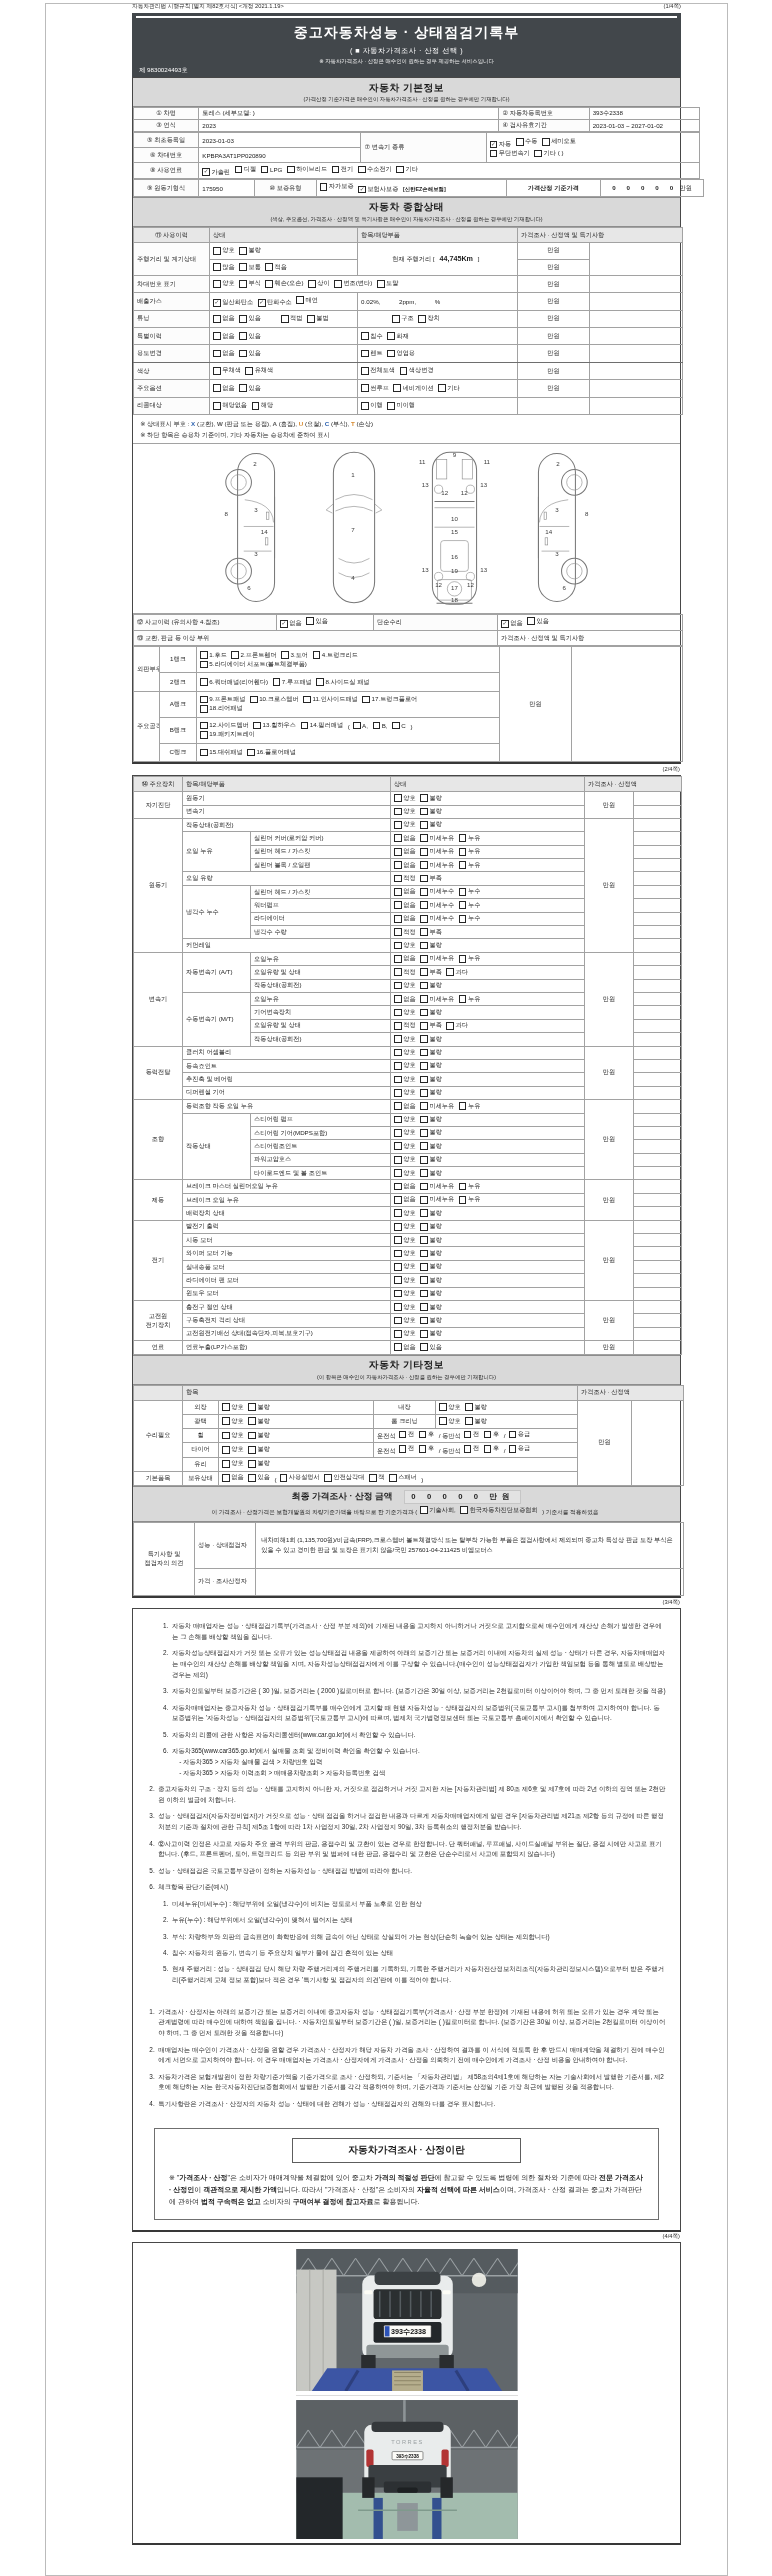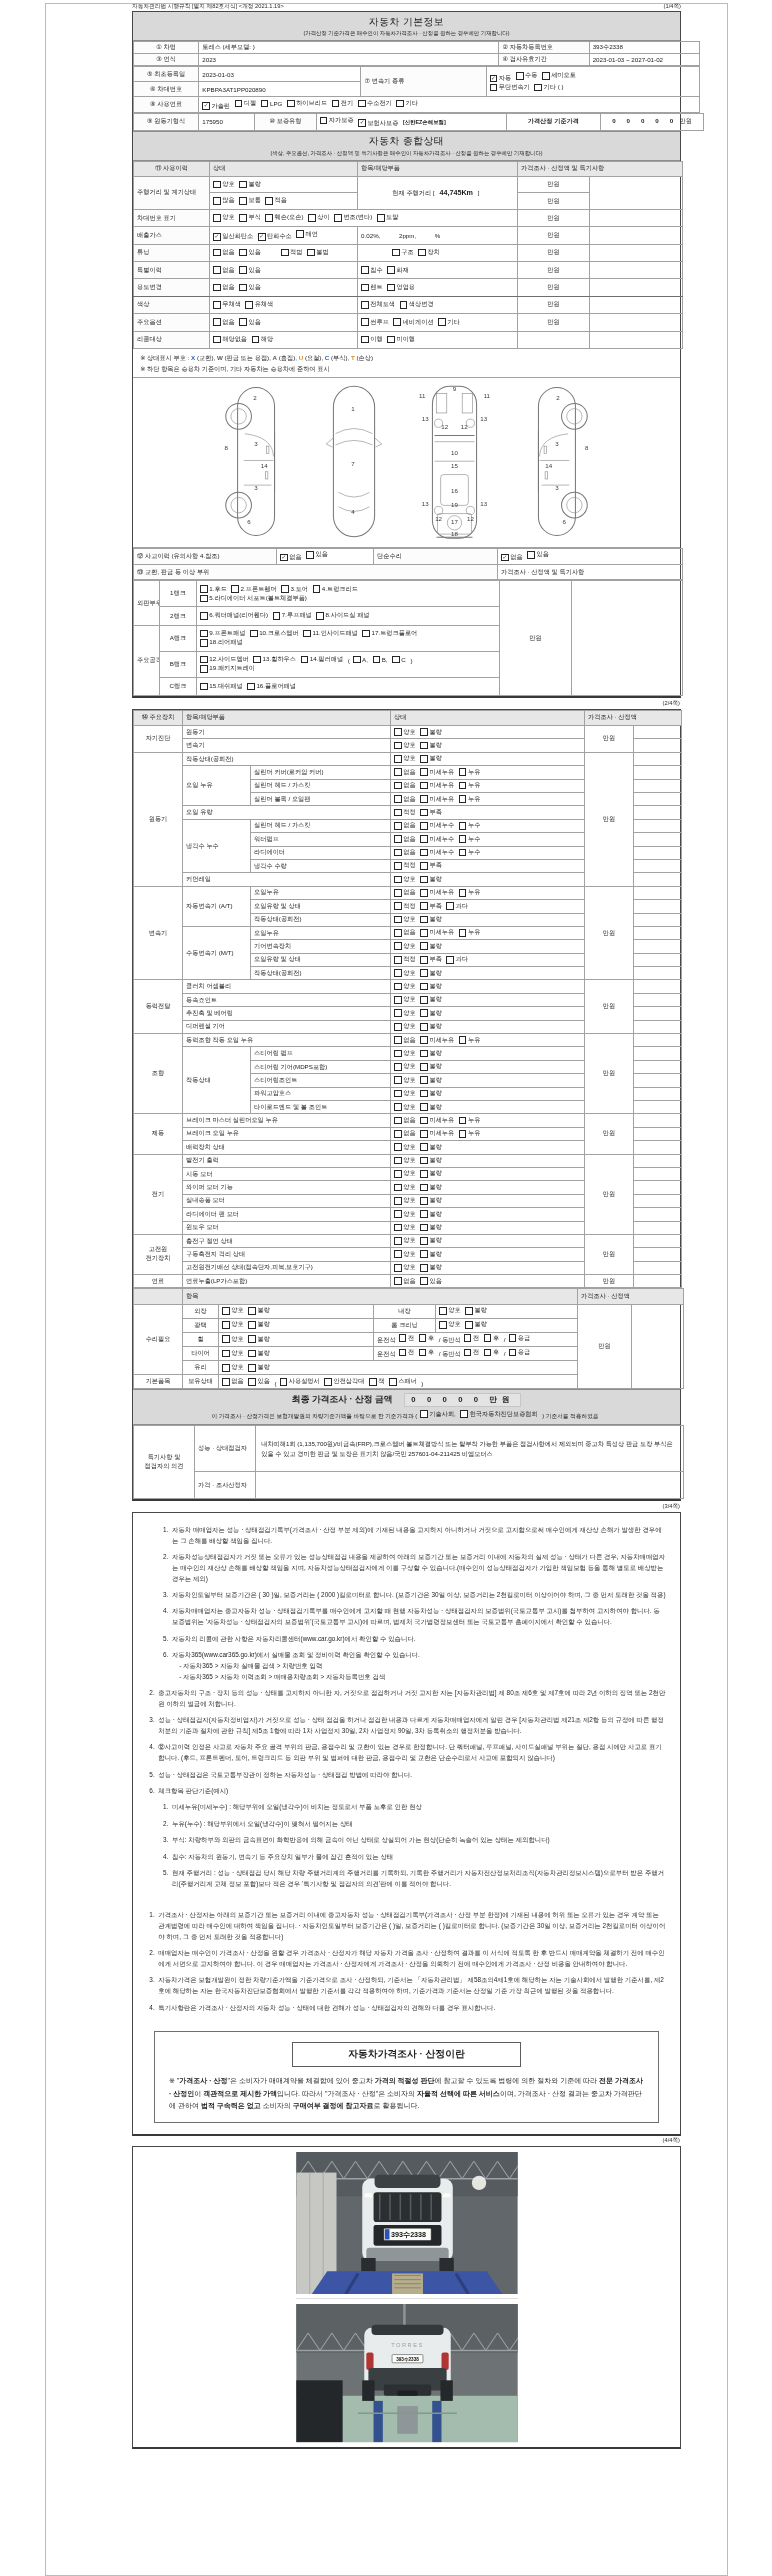--- a/index.html
+++ b/index.html
@@ -13,21 +13,21 @@
   .darkband{position:relative;background:#42474b;color:#fff;text-align:center;margin-top:2.1px;height:64px;}
   .whiteline{position:absolute;top:3.1px;left:4.1px;right:4.1px;height:2.1px;background:#fff;}
   .h-title{padding-top:11.3px;font-size:14px;font-weight:bold;letter-spacing:1px;}
   .h-sub{font-size:7.2px;margin-top:3.6px;letter-spacing:0.5px;}
   .h-note{font-size:5.4px;margin-top:2.1px;color:#f0f0f0;}
   .h-docno{position:absolute;left:7.2px;bottom:2.6px;font-size:6.2px;}
   
   .blk{border:1px solid #474747;border-bottom:2.1px solid #383838;background:#fff;}
   .shead{background:#d9d9d9;text-align:center;padding:3.6px 0 3.1px;border-bottom:0.5px solid #8d8d8d;}
   .shead.mid{border-top:0.5px solid #8d8d8d;}
-  .shead .t{font-size:9.8px;font-weight:normal;letter-spacing:0.5px;}
+  .shead .t{font-size:9.8px;font-weight:bold;letter-spacing:0.5px;}
   .shead .s{font-size:5.4px;margin-top:1.5px;color:#222;}
   table{width:100%;border-collapse:collapse;table-layout:fixed;}
   td{border:0.5px solid #a2a2a2;font-size:6.2px;padding:1px 3.1px;vertical-align:middle;overflow:hidden;}
   tr.hd td{background:#e7e7e7;font-size:6.2px;padding:2.6px 3.1px;}
   td.lb{background:#fcfcfc;}
   td.gl{text-align:center;white-space:normal;word-break:keep-all;}
   td.mw{text-align:center;}
   td.ct{text-align:center;}
   
   .opt{display:inline-flex;align-items:center;margin-right:4.6px;white-space:nowrap;}
@@ -73,20 +73,27 @@
 
 <div class="page">
   <div class="pageframe"></div>
   <div class="content">
 
     <div class="meta">
       <span>자동차관리법 시행규칙 [별지 제82호서식] &lt;개정 2021.1.19&gt;</span>
       <span>(1/4쪽)</span>
     </div>
 
+    <div class="darkband">
+      <div class="whiteline"></div>
+      <div class="h-title">중고자동차성능 · 상태점검기록부</div>
+      <div class="h-sub">( ■ 자동차가격조사 · 산정 선택 )</div>
+      <div class="h-note">※ 자동차가격조사 · 산정은 매수인이 원하는 경우 제공하는 서비스입니다</div>
+      <div class="h-docno">제 9830024493호</div>
+    </div>
 
     <div class="blk">
       <section id="basic">
           <div class="shead">
     <div class="t">자동차 기본정보</div>
     <div class="s">(가격산정 기준가격은 매수인이 자동차가격조사 · 산정을 원하는 경우에만 기재합니다)</div>
           </div>
           <table>
   <tbody>
               <tr>
@@ -1155,20 +1162,24 @@
                     <span class="cb"></span>
                     <span class="ol">있음</span>
                   </span></td>
                 <td class="mw" rowspan="1" style="border-top:0.8px solid #7a7a7a">만원</td>
                 <td style="border-top:0.8px solid #7a7a7a;"></td>
               </tr>
             </tbody>
           </table>
         </section>
       <section id="etc">
+          <div class="shead mid">
+    <div class="t">자동차 기타정보</div>
+    <div class="s">(이 항목은 매수인이 자동차가격조사 · 산정을 원하는 경우에만 기재합니다)</div>
+          </div>
           <table>
             <colgroup>
     <col style="width:49px">
               <col style="width:36px">
               <col style="width:155px">
               <col style="width:62px">
               <col style="width:142px">
               <col style="width:54px">
               <col style="width:52px">
             </colgroup>

